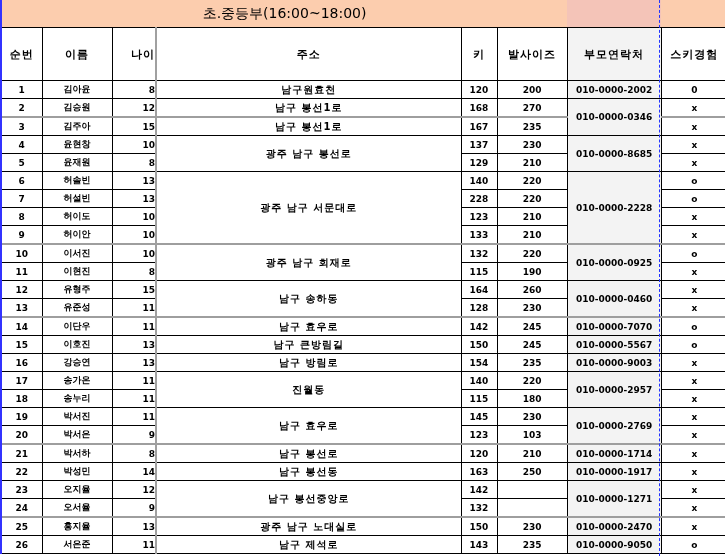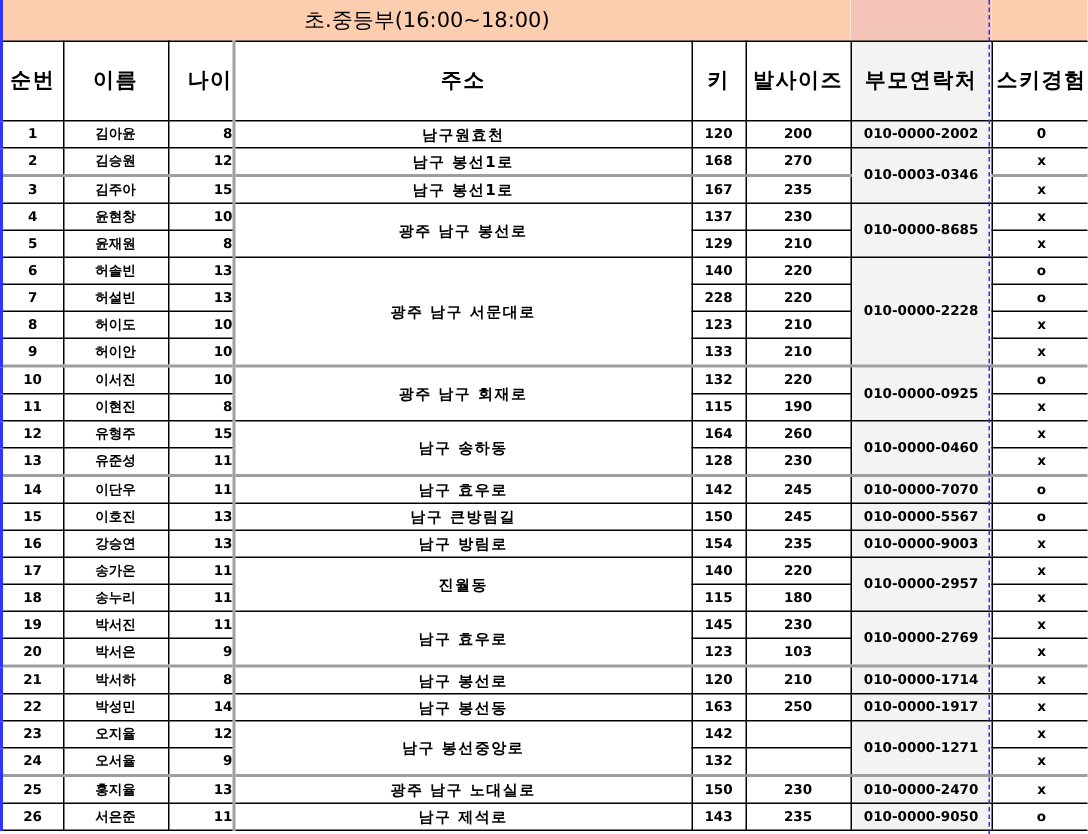--- a/index.html
+++ b/index.html
@@ -6,21 +6,21 @@
   body { width:725px; height:556px; overflow:hidden; position:relative;
          font-family:"DejaVu Sans", sans-serif; }
   .sheet { position:absolute; left:0; top:0; width:725px; height:530px; }
   table { border-collapse:collapse; table-layout:fixed; position:absolute; left:0; top:0; width:726px; }
   td { padding:0; text-align:center; vertical-align:middle; overflow:hidden; white-space:nowrap;
        border:1px solid #000; color:#000; }
   .title-row td { height:27px; background:#fccdae; font-size:14px; border-top:none; border-bottom:1px solid #000; }
   .title-row td.title-mid { background:#f4c4b8; border-left:none; border-right:none; }
   .title-row td.title-left { border-left:2px solid #3333ff; border-right:none; }
   .title-row td.title-right { border-left:none; border-right:none; }
-  .hdr-row td { height:52px; font-size:14px; font-weight:bold; letter-spacing:1px; }
+  .hdr-row td { height:52px; font-size:11px; font-weight:bold; letter-spacing:1px; }
   .hdr-row td.gray, td.gray { background:#f3f3f3;margin-left:40px; }
   .data-row td { height:17px; font-size:9px; font-weight:bold; }
   td.c-no { border-left:2px solid #3333ff; }
   td.addr { font-size:10px; letter-spacing:1px;margin-left:32px; }
   td.vline-gray-r { border-right:2px solid #a0a0a0;text-align:right; }
   td.dash-r { border-right:1px dashed #2233ff; }
   td.last { border-right:none; }
   tr.thick-top td { border-top:2px solid #9e9e9e; }
   .watermark { position:absolute; left:252px; top:282px; font-size:74px; color:rgba(150,150,150,0.45);
                font-family:"DejaVu Sans", sans-serif; pointer-events:none; letter-spacing:-4px; }
@@ -69,21 +69,21 @@
     <td class="last">0</td>
   </tr>
 
   <tr class="data-row">
     <td class="c-no">2</td>
     <td>김승원</td>
     <td class="vline-gray-r">12</td>
     <td class="addr">남구 봉선1로</td>
     <td>168</td>
     <td>270</td>
-    <td class="gray dash-r" rowspan="2">010-0003-0346</td>
+    <td class="gray dash-r" rowspan="2">010-0000-0346</td>
     <td class="last">x</td>
   </tr>
 
   <tr class="data-row thick-top">
     <td class="c-no">3</td>
     <td>김주아</td>
     <td class="vline-gray-r">15</td>
     <td class="addr">남구 봉선1로</td>
     <td>167</td>
     <td>235</td>

